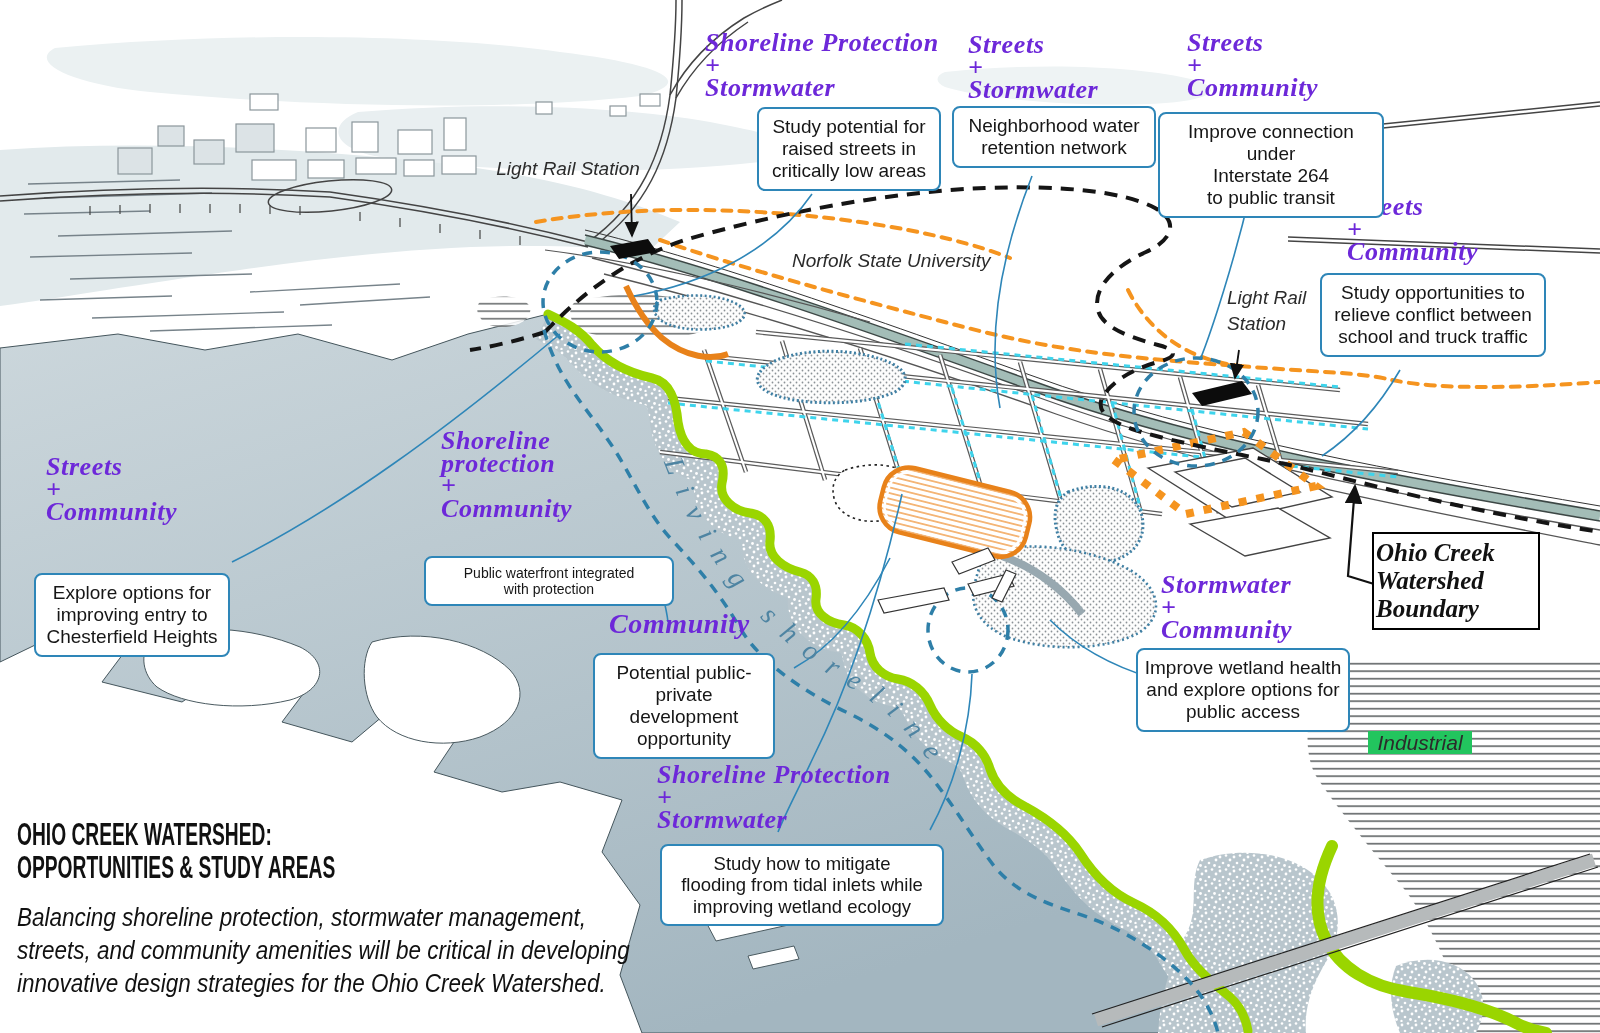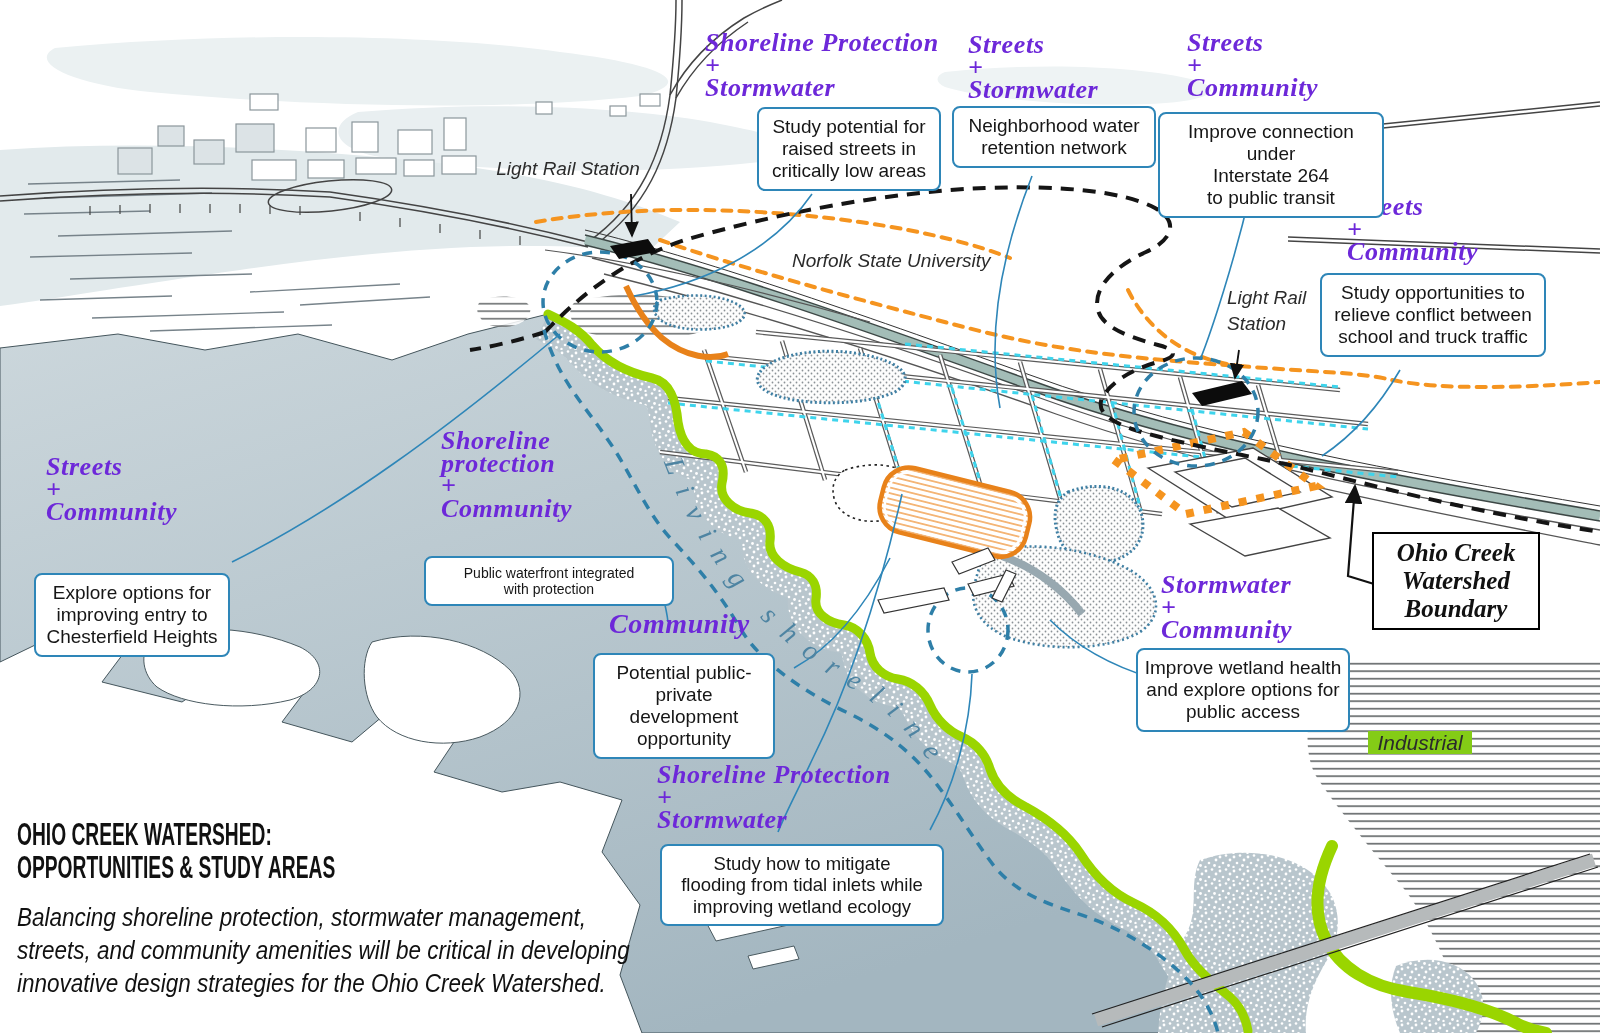--- a/index.html
+++ b/index.html
@@ -7,24 +7,24 @@
          font-family:"Liberation Sans",sans-serif}
   .stage>svg{position:absolute;left:0;top:0}
   .cat{position:absolute;text-align:left;white-space:pre-line;
        font-family:"Liberation Serif",serif;font-style:italic;font-weight:700;
        color:#6d28d9;font-size:26px;line-height:0.87;letter-spacing:0.6px}
   .note{position:absolute;box-sizing:border-box;text-align:center;white-space:pre-line;
         background:#fff;border:2.5px solid #2e86b8;border-radius:8px;padding:7px 5px;
         font-size:19px;line-height:1.16;color:#161616}
   .maplabel{position:absolute;font-style:italic;color:#2b2b2b;font-size:19px;white-space:pre-line}
   .center{text-align:center}
-  .chip{background:#84cc16;padding:0 9px}
+  .chip{background:#22c55e;padding:0 9px}
   .bbox{position:absolute;box-sizing:border-box;background:#fff;border:2.5px solid #000;
-        text-align:center;font-family:"Liberation Serif",serif;font-style:italic;font-weight:700;
-        font-size:25px;line-height:1.12;white-space:pre-line;padding:5px 16px;color:#111}
+        text-align:left;font-family:"Liberation Serif",serif;font-style:italic;font-weight:700;
+        font-size:25px;line-height:1.12;white-space:pre-line;padding:5px 2px;color:#111}
   .titleblock{position:absolute;left:17px;top:818px;color:#111}
   .titleblock .h{font-weight:700;font-size:31px;line-height:1.08;white-space:nowrap;
                  transform:scaleX(0.62);transform-origin:0 0}
   .titleblock .desc{margin-top:16px;font-style:italic;font-size:25px;line-height:1.32;
                     white-space:pre-line;transform:scaleX(0.9);transform-origin:0 0}
 </style>
 </head>
 <body>
 
 <div class="stage">

